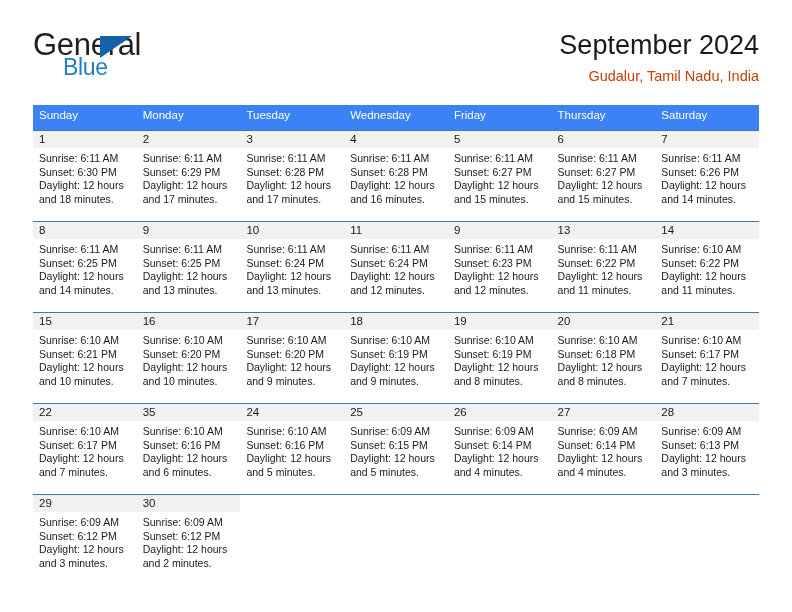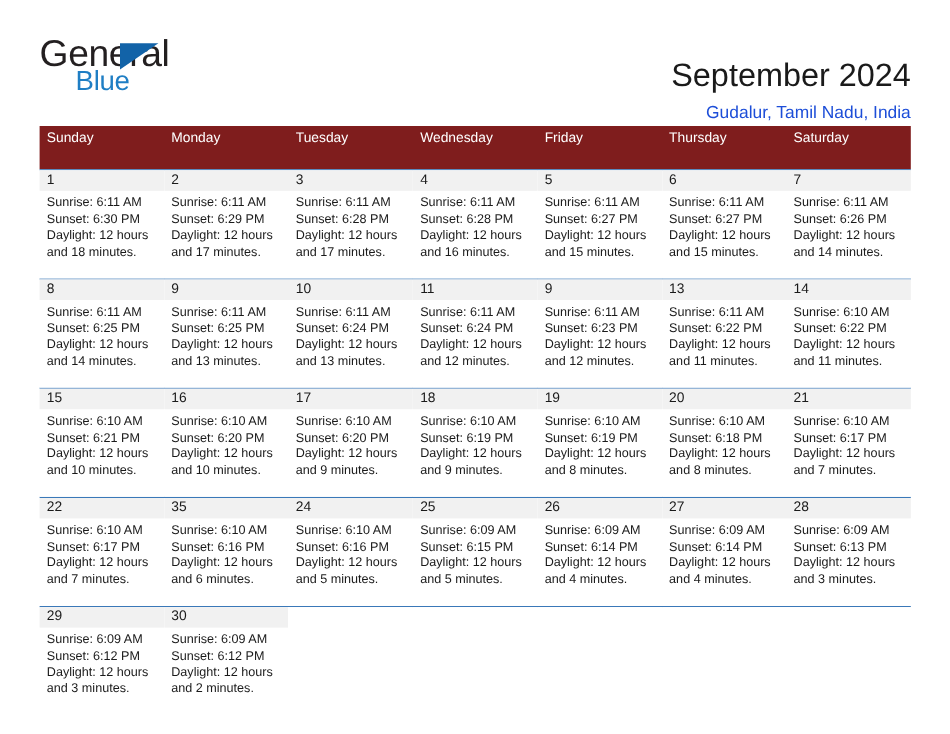--- a/index.html
+++ b/index.html
@@ -71,42 +71,41 @@
     position: absolute;
     right: 0;
     top: 0;
     text-align: right;
   }
   .cal-title {
     font-size: 27px;
     color: #1a1a1a;
     line-height: 34px;
     white-space: nowrap;
-    margin-top: 18px;
   }
   .cal-subtitle {
     font-size: 14.5px;
-    color: #1d4ed8;
+    color: #c2410c;
     line-height: 20px;
     margin-top: 4px;
     white-space: nowrap;
   }
 
   
   .calendar {
     position: absolute;
     left: 33px;
     top: 105px;
     width: 726px;
   }
 
   .weekday-row {
     display: flex;
-    background: #7f1d1d;
-    height: 36px;
+    background: #3b82f6;
+    height: 25px;
   }
   .weekday-cell {
     flex: 1 1 0;
     min-width: 0;
     color: #ffffff;
     font-size: 11.5px;
     line-height: 20px;
     padding-left: 6px;
     box-sizing: border-box;
   }

